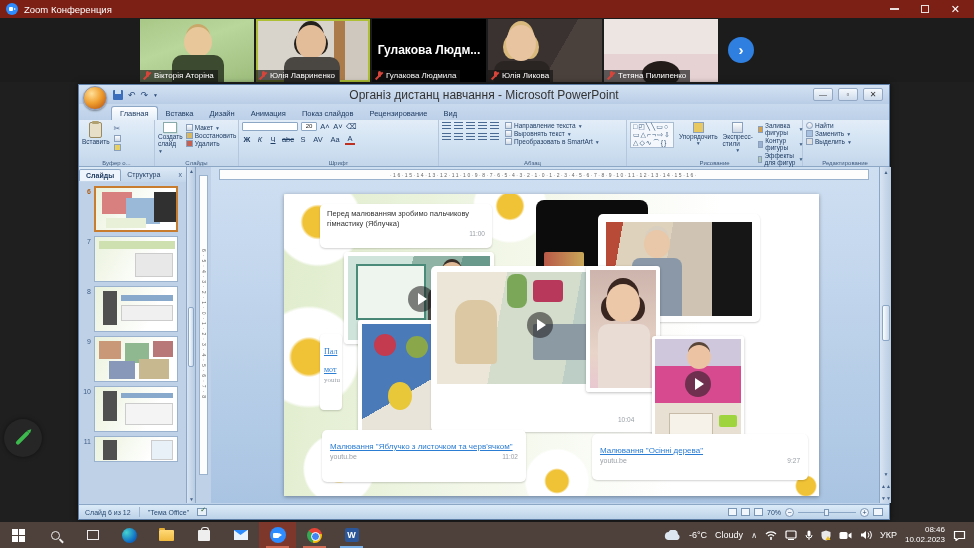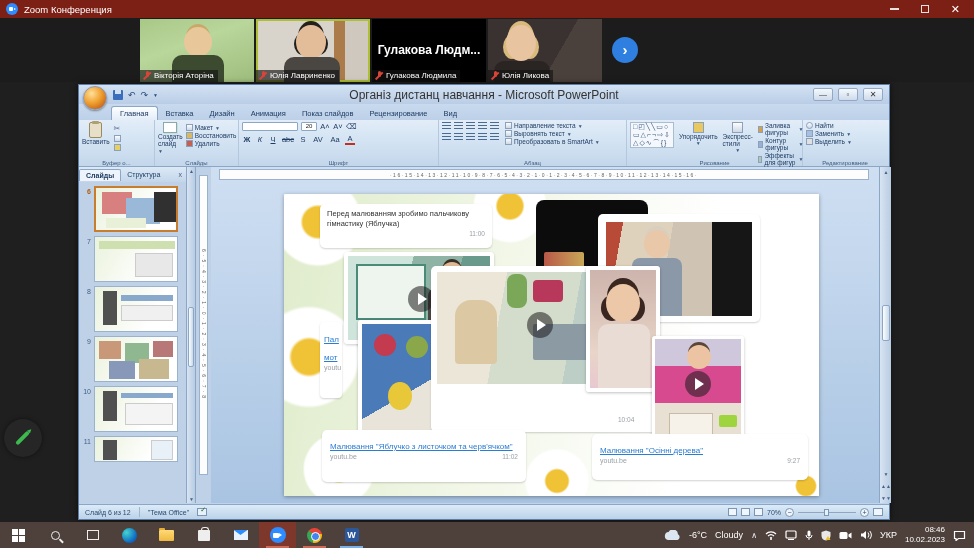--- a/index.html
+++ b/index.html
@@ -194,20 +194,27 @@
           </span>
       </div>
       <div class="tile t4">
         <span class="head" style="left:18px;top:6px;width:30px;height:36px;background:#e8c4a0;box-shadow:0 -6px 0 -2px #d9b97c, 9px 4px 0 -6px #d9b97c, -9px 4px 0 -6px #d9b97c;"></span>
         <span class="shoulders" style="left:6px;top:42px;width:56px;height:22px;background:#2a2422;"></span>
         <span class="t-label">
             <span class="mic-off"></span>
             <span>Юлія Ликова</span>
           </span>
       </div>
+      <div class="tile t6">
+        <span class="head" style="left:38px;top:42px;width:38px;height:26px;background:#241c18;"></span>
+        <span class="t-label">
+            <span class="mic-off"></span>
+            <span>Тетяна Пилипенко</span>
+          </span>
+      </div>
     </div>
     <div class="z-next">
         <span>›</span>
       </div>
   </div>
 
   <div class="ppt">
     <div class="p-titlebar">
       <span class="orb"></span>
       <span class="qat">
@@ -493,21 +500,21 @@
             <div class="vid" style="left:114px;top:8px;width:40px;height:94px;background:#161616;"></div>
           </div>
 
           <div class="vid" style="left:60px;top:58px;width:150px;height:92px;border:4px solid #fff;border-radius:4px;background:linear-gradient(105deg,#cfe4da 0 40%,#8fb4a6 40% 70%,#6a9a8c 70%);box-shadow:0 1px 3px rgba(0,0,0,.2);">
             <span style="position:absolute;left:8px;top:8px;width:70px;height:56px;background:#eef4ee;border:2px solid #4a8a78;"></span>
             <span class="head" style="position:absolute;left:92px;top:6px;width:24px;height:26px;border-radius:50%;background:#dfb896;box-shadow:0 -5px 0 -2px #3a2e28;"></span>
             <span style="position:absolute;left:80px;top:32px;width:48px;height:52px;background:#4a4845;border-radius:8px 8px 0 0;"></span>
             <span class="play" style="left:60px;top:30px;"></span>
           </div>
 
-          <div class="card" style="left:36px;top:128px;width:22px;height:76px;border-radius:4px;">
+          <div class="card" style="left:36px;top:140px;width:22px;height:76px;border-radius:4px;font-family:Liberation Serif, serif;">
             <div style="padding:6px 4px 0;">
               <span class="slink">Пал</span><br>
               <span class="slink">мот</span>
               <div class="sdomain">youtu</div>
             </div>
           </div>
 
           <div class="vid" style="left:74px;top:126px;width:102px;height:118px;border:4px solid #fff;border-radius:3px;background:linear-gradient(150deg,#4a7ab8 0 58%,#e8e4da 58%);box-shadow:0 1px 3px rgba(0,0,0,.25);">
             <span style="position:absolute;left:12px;top:10px;width:22px;height:22px;border-radius:50%;background:#c43a4e;"></span>
             <span style="position:absolute;left:44px;top:12px;width:22px;height:22px;border-radius:50%;background:#8aa84a;"></span>

